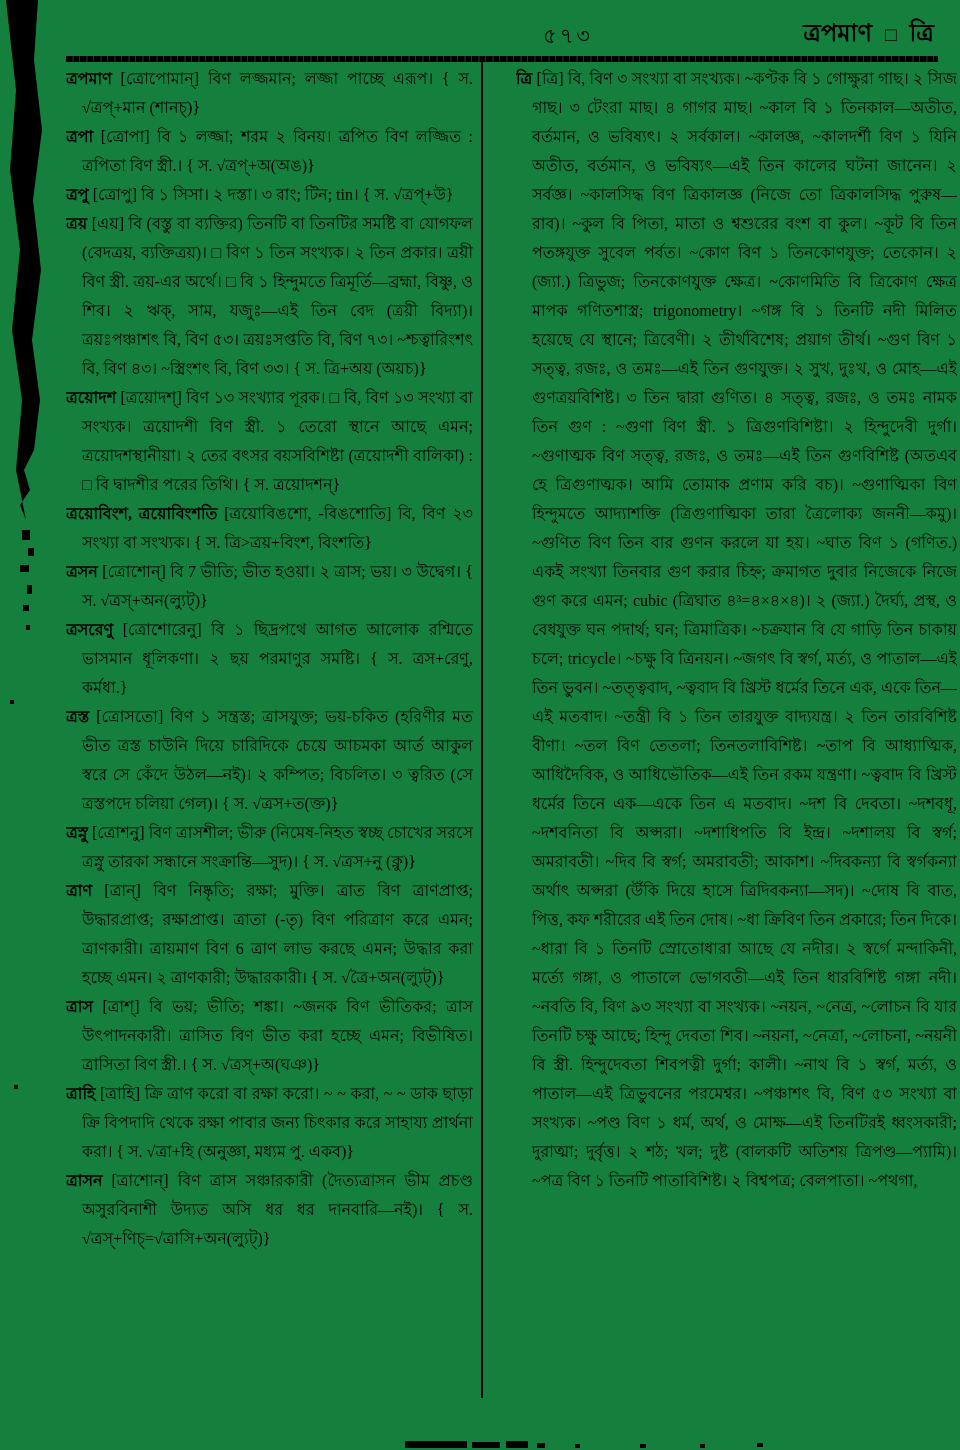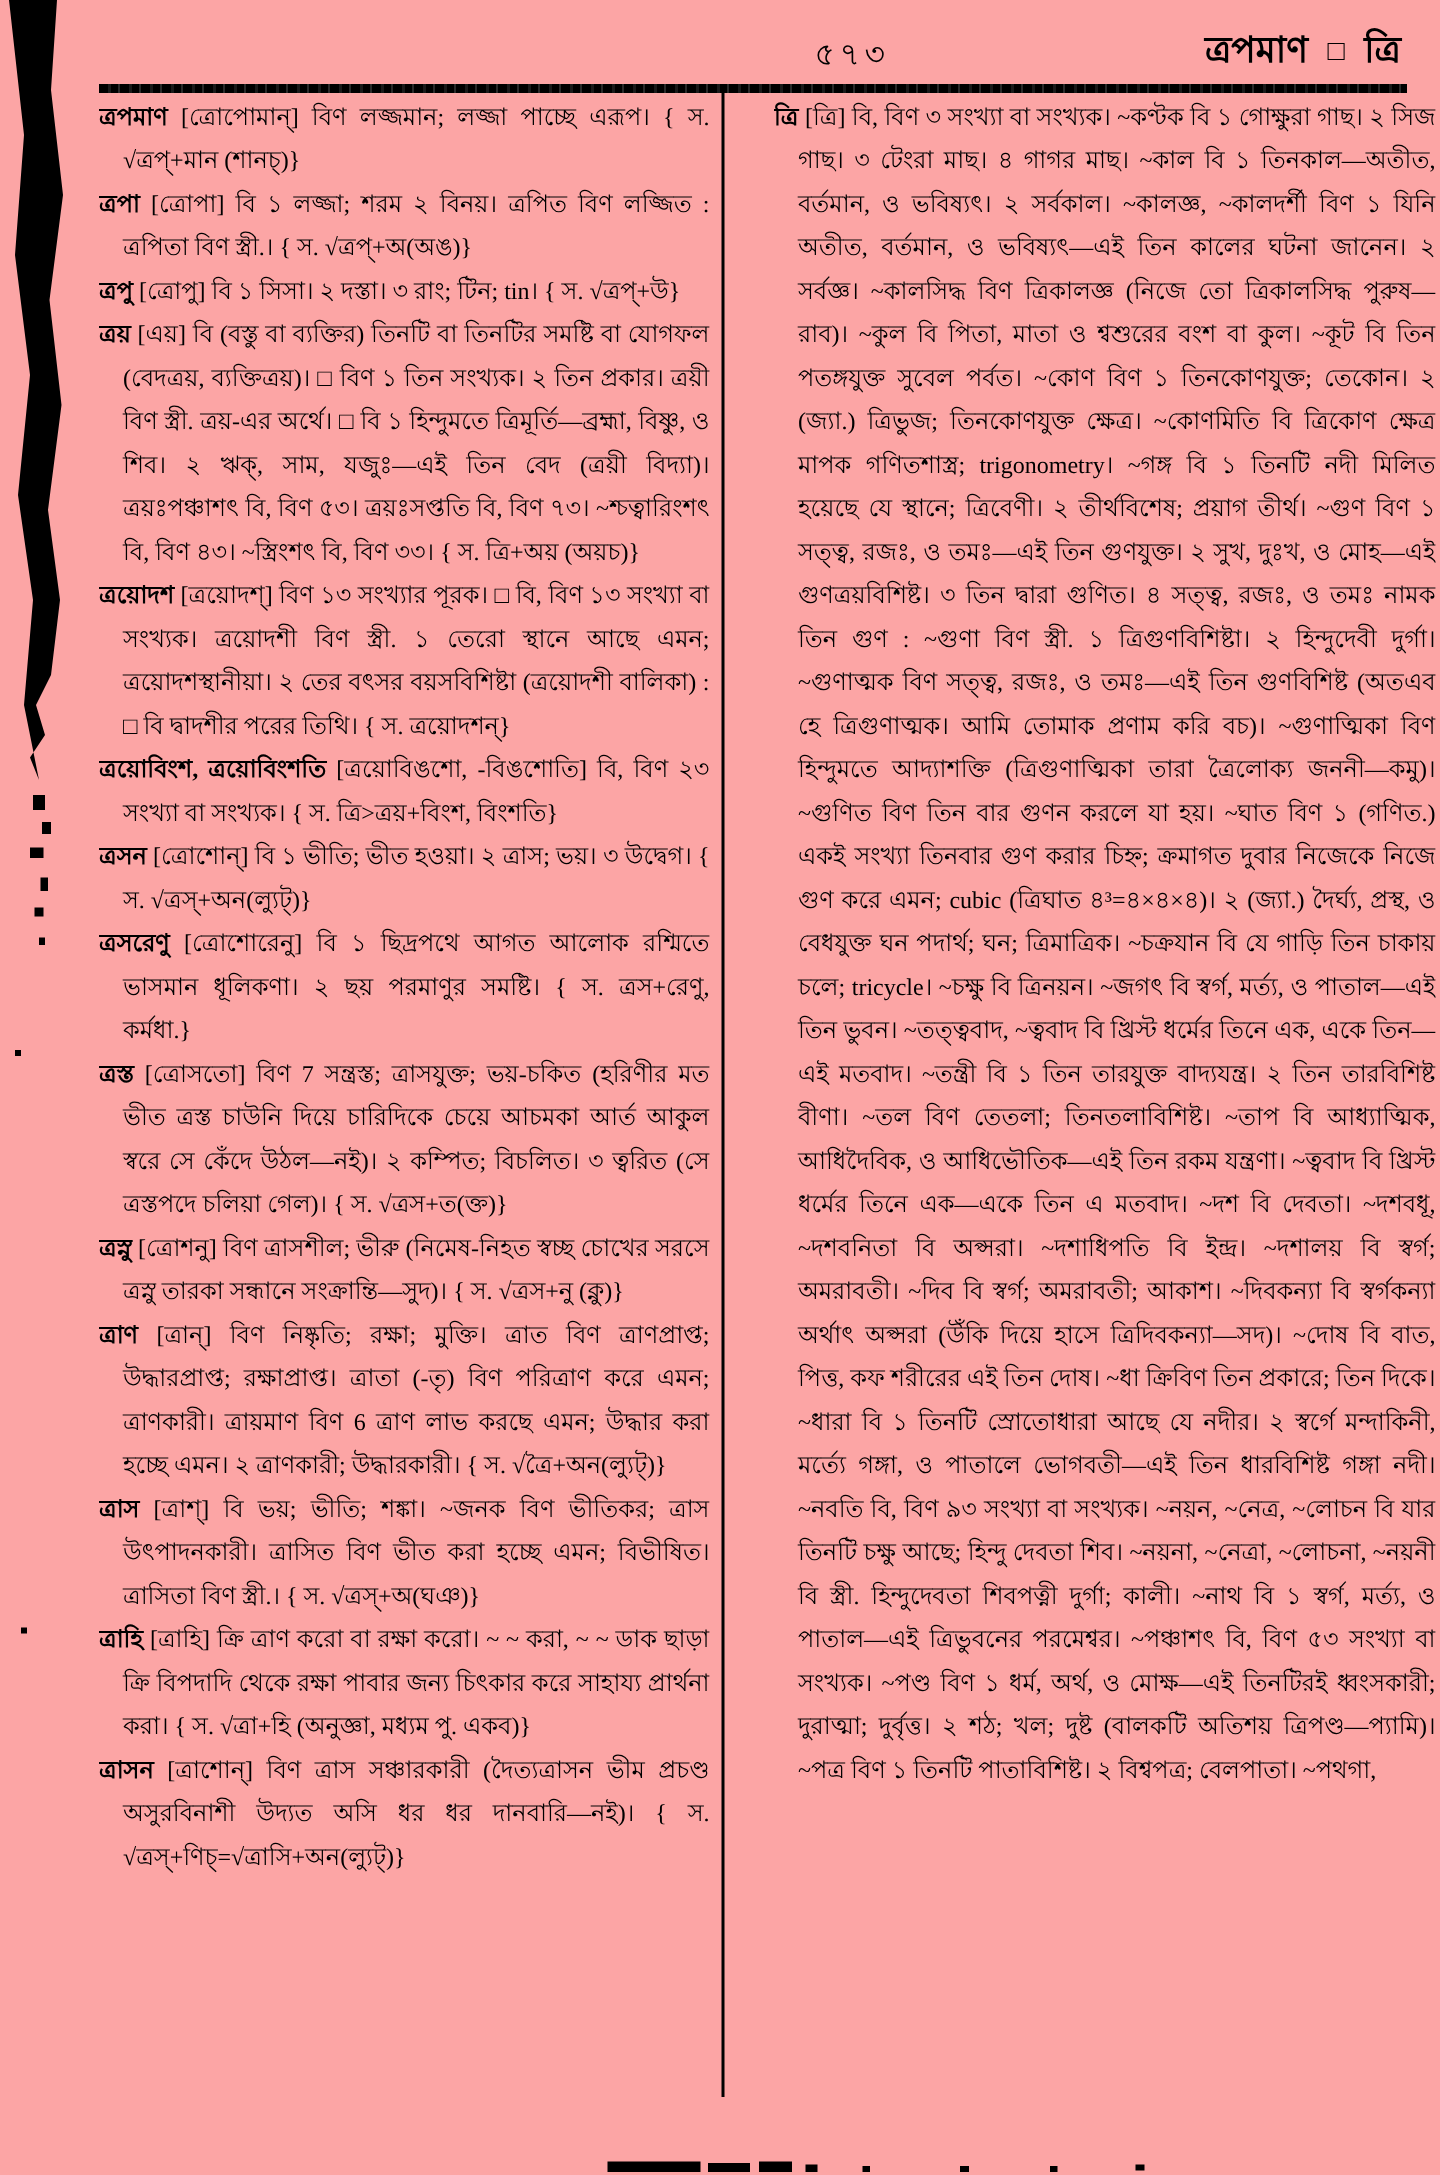--- a/index.html
+++ b/index.html
@@ -4,21 +4,21 @@
 <style>
   * { margin:0; padding:0; box-sizing:border-box; }
   html,body { width:960px; height:1450px; }
   body {
     background:#ffffff;
     color:#000;
     font-family:"Liberation Serif", serif;
     position:relative;
     overflow:hidden;
   }
-  .page { position:absolute; inset:0; background:#fca5a5; }
+  .page { position:absolute; inset:0; background:#15803d; }
 
   
   .pageno {
     position:absolute; top:20px; left:543px;
     font-size:21px; letter-spacing:3px;
   }
   .running-head {
     position:absolute; top:14px; right:26px;
     font-size:24px; font-weight:bold;
     display:flex; align-items:center; gap:13px;
@@ -77,23 +77,23 @@
   <div class="headrule"></div>
 
   <div class="col-divider"></div>
   <div class="col left" id="left-col">
       <p class="entry"><span class="hw">ত্রপমাণ</span><span> [ত্রোপোমান্] বিণ লজ্জমান; লজ্জা পাচ্ছে এরূপ। { স. √ত্রপ্+মান (শানচ্)}</span></p>
       <p class="entry"><span class="hw">ত্রপা</span><span> [ত্রোপা] বি ১ লজ্জা; শরম ২ বিনয়। ত্রপিত বিণ লজ্জিত : ত্রপিতা বিণ স্ত্রী.। { স. √ত্রপ্+অ(অঙ)}</span></p>
       <p class="entry"><span class="hw">ত্রপু</span><span> [ত্রোপু] বি ১ সিসা। ২ দস্তা। ৩ রাং; টিন; tin। { স. √ত্রপ্+উ}</span></p>
       <p class="entry"><span class="hw">ত্রয়</span><span> [এয়] বি (বস্তু বা ব্যক্তির) তিনটি বা তিনটির সমষ্টি বা যোগফল (বেদত্রয়, ব্যক্তিত্রয়)। □ বিণ ১ তিন সংখ্যক। ২ তিন প্রকার। ত্রয়ী বিণ স্ত্রী. ত্রয়-এর অর্থে। □ বি ১ হিন্দুমতে ত্রিমূর্তি—ব্রহ্মা, বিষ্ণু, ও শিব। ২ ঋক্, সাম, যজুঃ—এই তিন বেদ (ত্রয়ী বিদ্যা)। ত্রয়ঃপঞ্চাশৎ বি, বিণ ৫৩। ত্রয়ঃসপ্ততি বি, বিণ ৭৩। ~শ্চত্বারিংশৎ বি, বিণ ৪৩। ~স্ত্রিংশৎ বি, বিণ ৩৩। { স. ত্রি+অয় (অয়চ)}</span></p>
       <p class="entry"><span class="hw">ত্রয়োদশ</span><span> [ত্রয়োদশ্] বিণ ১৩ সংখ্যার পূরক। □ বি, বিণ ১৩ সংখ্যা বা সংখ্যক। ত্রয়োদশী বিণ স্ত্রী. ১ তেরো স্থানে আছে এমন; ত্রয়োদশস্থানীয়া। ২ তের বৎসর বয়সবিশিষ্টা (ত্রয়োদশী বালিকা) : □ বি দ্বাদশীর পরের তিথি। { স. ত্রয়োদশন্}</span></p>
       <p class="entry"><span class="hw">ত্রয়োবিংশ, ত্রয়োবিংশতি</span><span> [ত্রয়োবিঙশো, -বিঙশোতি] বি, বিণ ২৩ সংখ্যা বা সংখ্যক। { স. ত্রি&gt;ত্রয়+বিংশ, বিংশতি}</span></p>
-      <p class="entry"><span class="hw">ত্রসন</span><span> [ত্রোশোন্] বি ১ ভীতি; ভীত হওয়া। ২ ত্রাস; ভয়। ৩ উদ্বেগ। { স. √ত্রস্+অন(ল্যুট্)}</span></p>
+      <p class="entry"><span class="hw">ত্রসন</span><span> [ত্রোশোন্] বি 7 ভীতি; ভীত হওয়া। ২ ত্রাস; ভয়। ৩ উদ্বেগ। { স. √ত্রস্+অন(ল্যুট্)}</span></p>
       <p class="entry"><span class="hw">ত্রসরেণু</span><span> [ত্রোশোরেনু] বি ১ ছিদ্রপথে আগত আলোক রশ্মিতে ভাসমান ধূলিকণা। ২ ছয় পরমাণুর সমষ্টি। { স. ত্রস+রেণু, কর্মধা.}</span></p>
-      <p class="entry"><span class="hw">ত্রস্ত</span><span> [ত্রোসতো] বিণ 7 সন্ত্রস্ত; ত্রাসযুক্ত; ভয়-চকিত (হরিণীর মত ভীত ত্রস্ত চাউনি দিয়ে চারিদিকে চেয়ে আচমকা আর্ত আকুল স্বরে সে কেঁদে উঠল—নই)। ২ কম্পিত; বিচলিত। ৩ ত্বরিত (সে ত্রস্তপদে চলিয়া গেল)। { স. √ত্রস+ত(ক্ত)}</span></p>
+      <p class="entry"><span class="hw">ত্রস্ত</span><span> [ত্রোসতো] বিণ ১ সন্ত্রস্ত; ত্রাসযুক্ত; ভয়-চকিত (হরিণীর মত ভীত ত্রস্ত চাউনি দিয়ে চারিদিকে চেয়ে আচমকা আর্ত আকুল স্বরে সে কেঁদে উঠল—নই)। ২ কম্পিত; বিচলিত। ৩ ত্বরিত (সে ত্রস্তপদে চলিয়া গেল)। { স. √ত্রস+ত(ক্ত)}</span></p>
       <p class="entry"><span class="hw">ত্রস্নু</span><span> [ত্রোশনু] বিণ ত্রাসশীল; ভীরু (নিমেষ-নিহত স্বচ্ছ চোখের সরসে ত্রস্নু তারকা সন্ধানে সংক্রান্তি—সুদ)। { স. √ত্রস+নু (ক্নু)}</span></p>
       <p class="entry"><span class="hw">ত্রাণ</span><span> [ত্রান্] বিণ নিষ্কৃতি; রক্ষা; মুক্তি। ত্রাত বিণ ত্রাণপ্রাপ্ত; উদ্ধারপ্রাপ্ত; রক্ষাপ্রাপ্ত। ত্রাতা (-তৃ) বিণ পরিত্রাণ করে এমন; ত্রাণকারী। ত্রায়মাণ বিণ 6 ত্রাণ লাভ করছে এমন; উদ্ধার করা হচ্ছে এমন। ২ ত্রাণকারী; উদ্ধারকারী। { স. √ত্রৈ+অন(ল্যুট্)}</span></p>
       <p class="entry"><span class="hw">ত্রাস</span><span> [ত্রাশ্] বি ভয়; ভীতি; শঙ্কা। ~জনক বিণ ভীতিকর; ত্রাস উৎপাদনকারী। ত্রাসিত বিণ ভীত করা হচ্ছে এমন; বিভীষিত। ত্রাসিতা বিণ স্ত্রী.। { স. √ত্রস্+অ(ঘঞ)}</span></p>
       <p class="entry"><span class="hw">ত্রাহি</span><span> [ত্রাহি] ক্রি ত্রাণ করো বা রক্ষা করো। ~ ~ করা, ~ ~ ডাক ছাড়া ক্রি বিপদাদি থেকে রক্ষা পাবার জন্য চিৎকার করে সাহায্য প্রার্থনা করা। { স. √ত্রা+হি (অনুজ্ঞা, মধ্যম পু. একব)}</span></p>
       <p class="entry"><span class="hw">ত্রাসন</span><span> [ত্রাশোন্] বিণ ত্রাস সঞ্চারকারী (দৈত্যত্রাসন ভীম প্রচণ্ড অসুরবিনাশী উদ্যত অসি ধর ধর দানবারি—নই)। { স. √ত্রস্+ণিচ্=√ত্রাসি+অন(ল্যুট্)}</span></p>
     </div>
   <div class="col right" id="right-col">
       <p class="entry"><span class="hw">ত্রি</span><span> [ত্রি] বি, বিণ ৩ সংখ্যা বা সংখ্যক। ~কণ্টক বি ১ গোক্ষুরা গাছ। ২ সিজ গাছ। ৩ টেংরা মাছ। ৪ গাগর মাছ। ~কাল বি ১ তিনকাল—অতীত, বর্তমান, ও ভবিষ্যৎ। ২ সর্বকাল। ~কালজ্ঞ, ~কালদর্শী বিণ ১ যিনি অতীত, বর্তমান, ও ভবিষ্যৎ—এই তিন কালের ঘটনা জানেন। ২ সর্বজ্ঞ। ~কালসিদ্ধ বিণ ত্রিকালজ্ঞ (নিজে তো ত্রিকালসিদ্ধ পুরুষ—রাব)। ~কুল বি পিতা, মাতা ও শ্বশুরের বংশ বা কুল। ~কূট বি তিন পতঙ্গযুক্ত সুবেল পর্বত। ~কোণ বিণ ১ তিনকোণযুক্ত; তেকোন। ২ (জ্যা.) ত্রিভুজ; তিনকোণযুক্ত ক্ষেত্র। ~কোণমিতি বি ত্রিকোণ ক্ষেত্র মাপক গণিতশাস্ত্র; trigonometry। ~গঙ্গ বি ১ তিনটি নদী মিলিত হয়েছে যে স্থানে; ত্রিবেণী। ২ তীর্থবিশেষ; প্রয়াগ তীর্থ। ~গুণ বিণ ১ সত্ত্ব, রজঃ, ও তমঃ—এই তিন গুণযুক্ত। ২ সুখ, দুঃখ, ও মোহ—এই গুণত্রয়বিশিষ্ট। ৩ তিন দ্বারা গুণিত। ৪ সত্ত্ব, রজঃ, ও তমঃ নামক তিন গুণ : ~গুণা বিণ স্ত্রী. ১ ত্রিগুণবিশিষ্টা। ২ হিন্দুদেবী দুর্গা। ~গুণাত্মক বিণ সত্ত্ব, রজঃ, ও তমঃ—এই তিন গুণবিশিষ্ট (অতএব হে ত্রিগুণাত্মক। আমি তোমাক প্রণাম করি বচ)। ~গুণাত্মিকা বিণ হিন্দুমতে আদ্যাশক্তি (ত্রিগুণাত্মিকা তারা ত্রৈলোক্য জননী—কমু)। ~গুণিত বিণ তিন বার গুণন করলে যা হয়। ~ঘাত বিণ ১ (গণিত.) একই সংখ্যা তিনবার গুণ করার চিহ্ন; ক্রমাগত দুবার নিজেকে নিজে গুণ করে এমন; cubic (ত্রিঘাত ৪³=৪×৪×৪)। ২ (জ্যা.) দৈর্ঘ্য, প্রস্থ, ও বেধযুক্ত ঘন পদার্থ; ঘন; ত্রিমাত্রিক। ~চক্রযান বি যে গাড়ি তিন চাকায় চলে; tricycle। ~চক্ষু বি ত্রিনয়ন। ~জগৎ বি স্বর্গ, মর্ত্য, ও পাতাল—এই তিন ভুবন। ~তত্ত্ববাদ, ~ত্ববাদ বি খ্রিস্ট ধর্মের তিনে এক, একে তিন—এই মতবাদ। ~তন্ত্রী বি ১ তিন তারযুক্ত বাদ্যযন্ত্র। ২ তিন তারবিশিষ্ট বীণা। ~তল বিণ তেতলা; তিনতলাবিশিষ্ট। ~তাপ বি আধ্যাত্মিক, আধিদৈবিক, ও আধিভৌতিক—এই তিন রকম যন্ত্রণা। ~ত্ববাদ বি খ্রিস্ট ধর্মের তিনে এক—একে তিন এ মতবাদ। ~দশ বি দেবতা। ~দশবধূ, ~দশবনিতা বি অপ্সরা। ~দশাধিপতি বি ইন্দ্র। ~দশালয় বি স্বর্গ; অমরাবতী। ~দিব বি স্বর্গ; অমরাবতী; আকাশ। ~দিবকন্যা বি স্বর্গকন্যা অর্থাৎ অপ্সরা (উঁকি দিয়ে হাসে ত্রিদিবকন্যা—সদ)। ~দোষ বি বাত, পিত্ত, কফ শরীরের এই তিন দোষ। ~ধা ক্রিবিণ তিন প্রকারে; তিন দিকে। ~ধারা বি ১ তিনটি স্রোতোধারা আছে যে নদীর। ২ স্বর্গে মন্দাকিনী, মর্ত্যে গঙ্গা, ও পাতালে ভোগবতী—এই তিন ধারবিশিষ্ট গঙ্গা নদী। ~নবতি বি, বিণ ৯৩ সংখ্যা বা সংখ্যক। ~নয়ন, ~নেত্র, ~লোচন বি যার তিনটি চক্ষু আছে; হিন্দু দেবতা শিব। ~নয়না, ~নেত্রা, ~লোচনা, ~নয়নী বি স্ত্রী. হিন্দুদেবতা শিবপত্নী দুর্গা; কালী। ~নাথ বি ১ স্বর্গ, মর্ত্য, ও পাতাল—এই ত্রিভুবনের পরমেশ্বর। ~পঞ্চাশৎ বি, বিণ ৫৩ সংখ্যা বা সংখ্যক। ~পণ্ড বিণ ১ ধর্ম, অর্থ, ও মোক্ষ—এই তিনটিরই ধ্বংসকারী; দুরাত্মা; দুর্বৃত্ত। ২ শঠ; খল; দুষ্ট (বালকটি অতিশয় ত্রিপণ্ড—প্যামি)। ~পত্র বিণ ১ তিনটি পাতাবিশিষ্ট। ২ বিশ্বপত্র; বেলপাতা। ~পথগা,</span></p>
     </div>
 

